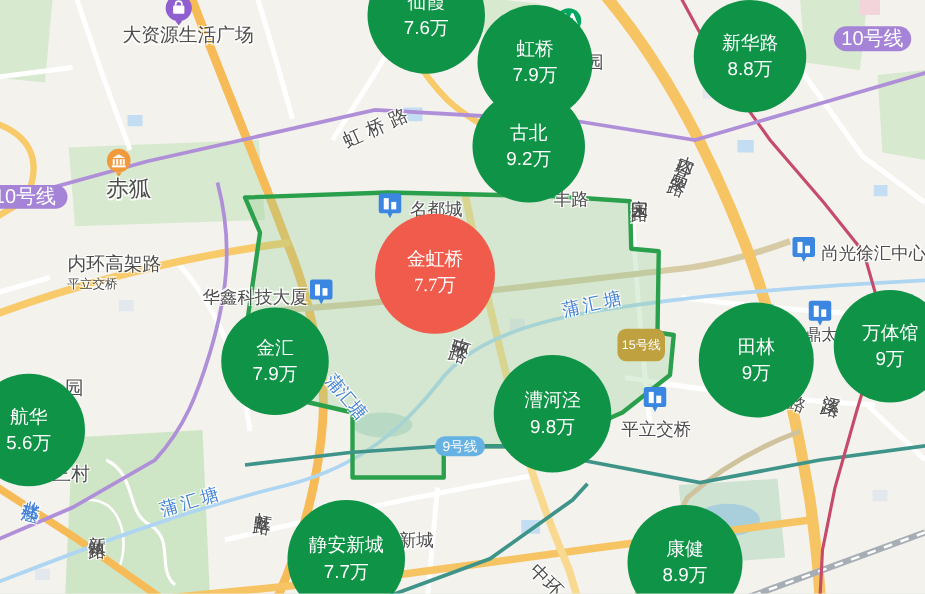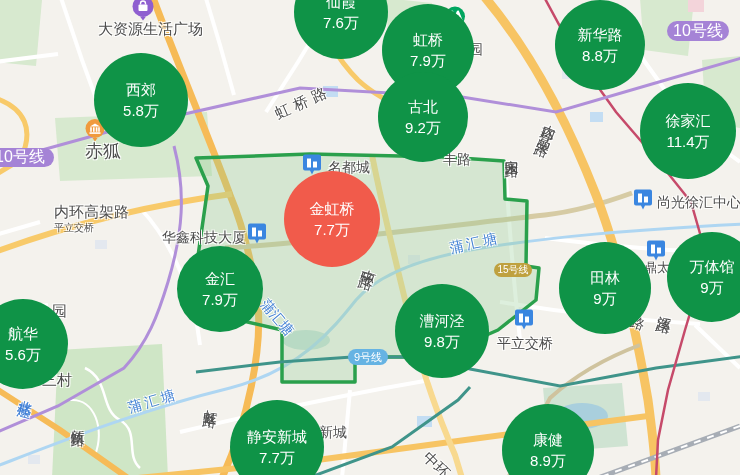--- a/index.html
+++ b/index.html
@@ -175,49 +175,41 @@
       <div class="map-label vert" style="left: 206px; top: 398px; font-size: 14px; transform: rotate(10deg);">虹莘路</div>
       <div class="map-label" style="left: 305px; top: 424px; font-size: 14px;">安新城</div>
       <div class="map-label" style="left: 432px; top: 448px; font-size: 15px; transform: rotate(45deg);">中环</div>
       <div class="map-label" style="left: 497px; top: 335px; font-size: 14px;">平立交桥</div>
       <div class="map-label vert" style="left: 661px; top: 303px; font-size: 15px; transform: rotate(15deg);">溪路</div>
       <div class="map-label" style="left: 634px; top: 313px; font-size: 14px; transform: rotate(20deg);">路</div>
     </div>
   <div id="badge-layer" class="layer">
       <div class="line-badge line10" style="left: -14px; top: 148px; width: 68px; height: 19px;">10号线</div>
       <div class="line-badge line10" style="left: 667px; top: 21px; width: 62px; height: 20px;">10号线</div>
-      <div class="line-badge line15" style="left: 494px; top: 263px; width: 38px; height: 14px;">15号线</div>
+      <div class="line-badge line15" style="left: 494px; top: 263px; width: 38px; height: 26px;">15号线</div>
       <div class="line-badge line9" style="left: 348px; top: 349px; width: 40px; height: 16px;">9号线</div>
     </div>
   <div id="bubble-layer" class="layer">
       <div class="bubble green" style="left: 341px; top: 12px; width: 94px; height: 94px;">
         <div>仙霞</div>
         <div>7.6万</div>
       </div>
       <div class="bubble green" style="left: 428px; top: 50px; width: 92px; height: 92px;">
         <div>虹桥</div>
         <div>7.9万</div>
       </div>
       <div class="bubble green" style="left: 423px; top: 117px; width: 90px; height: 90px;">
         <div>古北</div>
         <div>9.2万</div>
       </div>
       <div class="bubble green" style="left: 600px; top: 45px; width: 90px; height: 90px;">
         <div>新华路</div>
         <div>8.8万</div>
       </div>
-      <div class="bubble green" style="left: 688px; top: 131px; width: 96px; height: 96px;">
-        <div>徐家汇</div>
-        <div>11.4万</div>
-      </div>
-      <div class="bubble green" style="left: 141px; top: 100px; width: 94px; height: 94px;">
-        <div>西郊</div>
-        <div>5.8万</div>
-      </div>
-      <div class="bubble red" style="left: 332px; top: 219px; width: 96px; height: 96px;">
+      <div class="bubble red" style="left: 348px; top: 219px; width: 96px; height: 96px; font-family: Liberation Serif, serif;">
         <div>金虹桥</div>
         <div>7.7万</div>
       </div>
       <div class="bubble green" style="left: 220px; top: 289px; width: 86px; height: 86px;">
         <div>金汇</div>
         <div>7.9万</div>
       </div>
       <div class="bubble green" style="left: 23px; top: 344px; width: 90px; height: 90px;">
         <div>航华</div>
         <div>5.6万</div>

